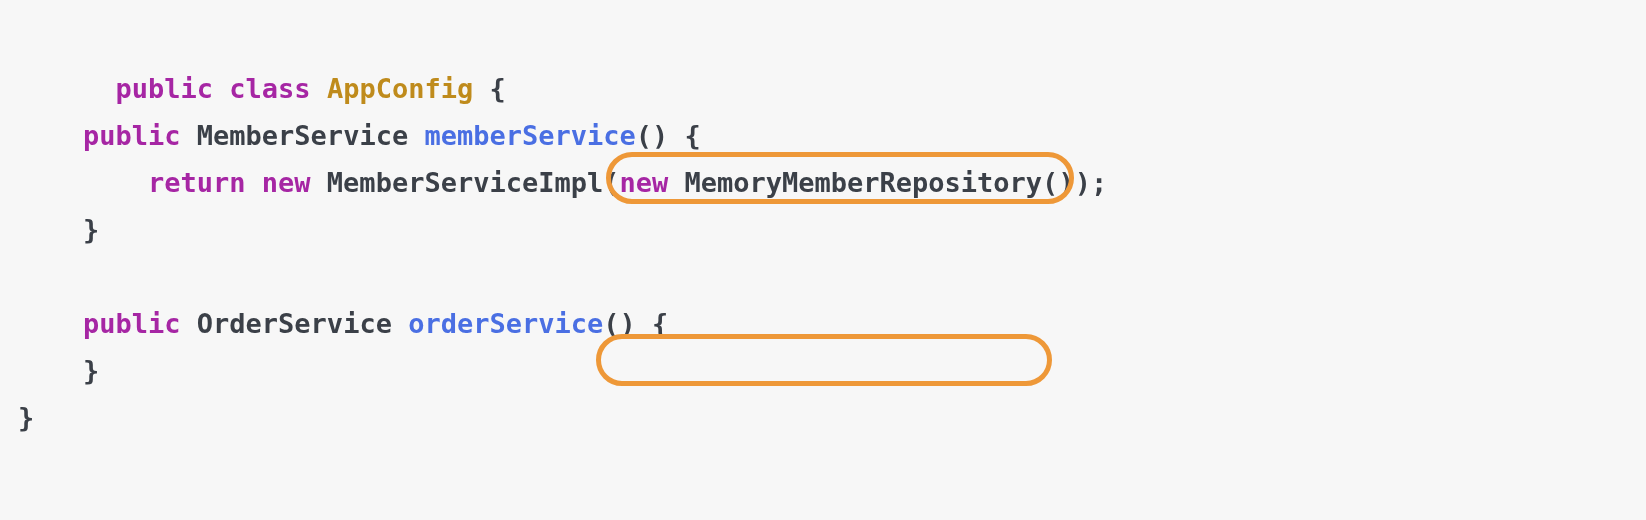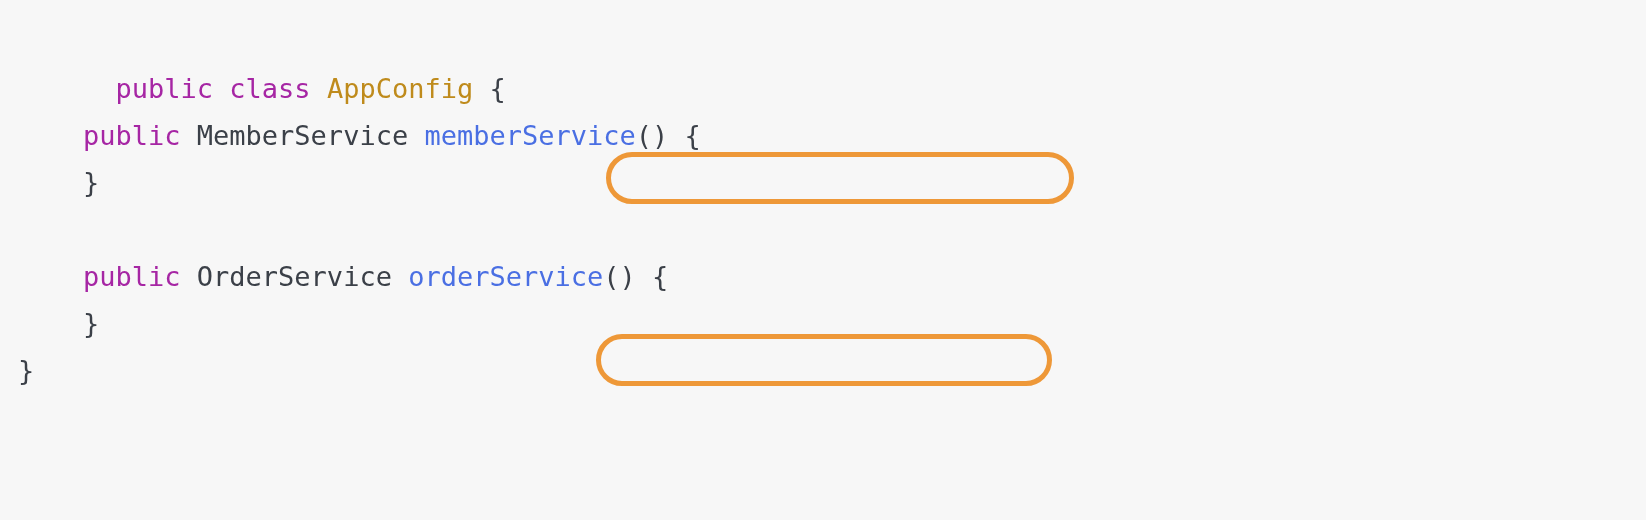--- a/index.html
+++ b/index.html
@@ -26,21 +26,21 @@
   .code-line {
     height: 47px;
     line-height: 47px;
     white-space: pre;
     font-size: 27px;
     letter-spacing: 0px;
     color: #3b4048;
     padding-left: 18px;
     box-sizing: border-box;
   }
-  .tok { white-space: pre; }
+  .tok { white-space: pre; font-weight: bold; }
   .tok-kw      { color: #a626a4; }
   .tok-type    { color: #3b4048; }
   .tok-class   { color: #bf8b1c; }
   .tok-method  { color: #4a6fe3; }
   .tok-plain   { color: #3b4048; }
   .tok-punct   { color: #3b4048; }
 
   .annot {
     position: absolute;
     border: 5px solid #ee9838;
@@ -59,20 +59,22 @@
 
     <div class="code-line">
       <span class="tok tok-kw">public class </span><span class="tok tok-class">AppConfig</span><span class="tok tok-plain"> {</span>
     </div>
 
     <div class="code-line">&nbsp;</div>
 
     <div class="code-line">    <span class="tok tok-kw">public </span><span class="tok tok-type">MemberService </span><span class="tok tok-method">memberService</span><span class="tok tok-punct">() {</span>
     </div>
 
+    <div class="code-line">        <span class="tok tok-kw">return new </span><span class="tok tok-plain">MemberServiceImpl(</span><span class="tok tok-kw">new </span><span class="tok tok-plain">MemoryMemberRepository());</span>
+    </div>
 
     <div class="code-line">    <span class="tok tok-plain">}</span>
     </div>
 
     <div class="code-line">&nbsp;</div>
 
     <div class="code-line">    <span class="tok tok-kw">public </span><span class="tok tok-type">OrderService </span><span class="tok tok-method">orderService</span><span class="tok tok-punct">() {</span>
     </div>
 
 

